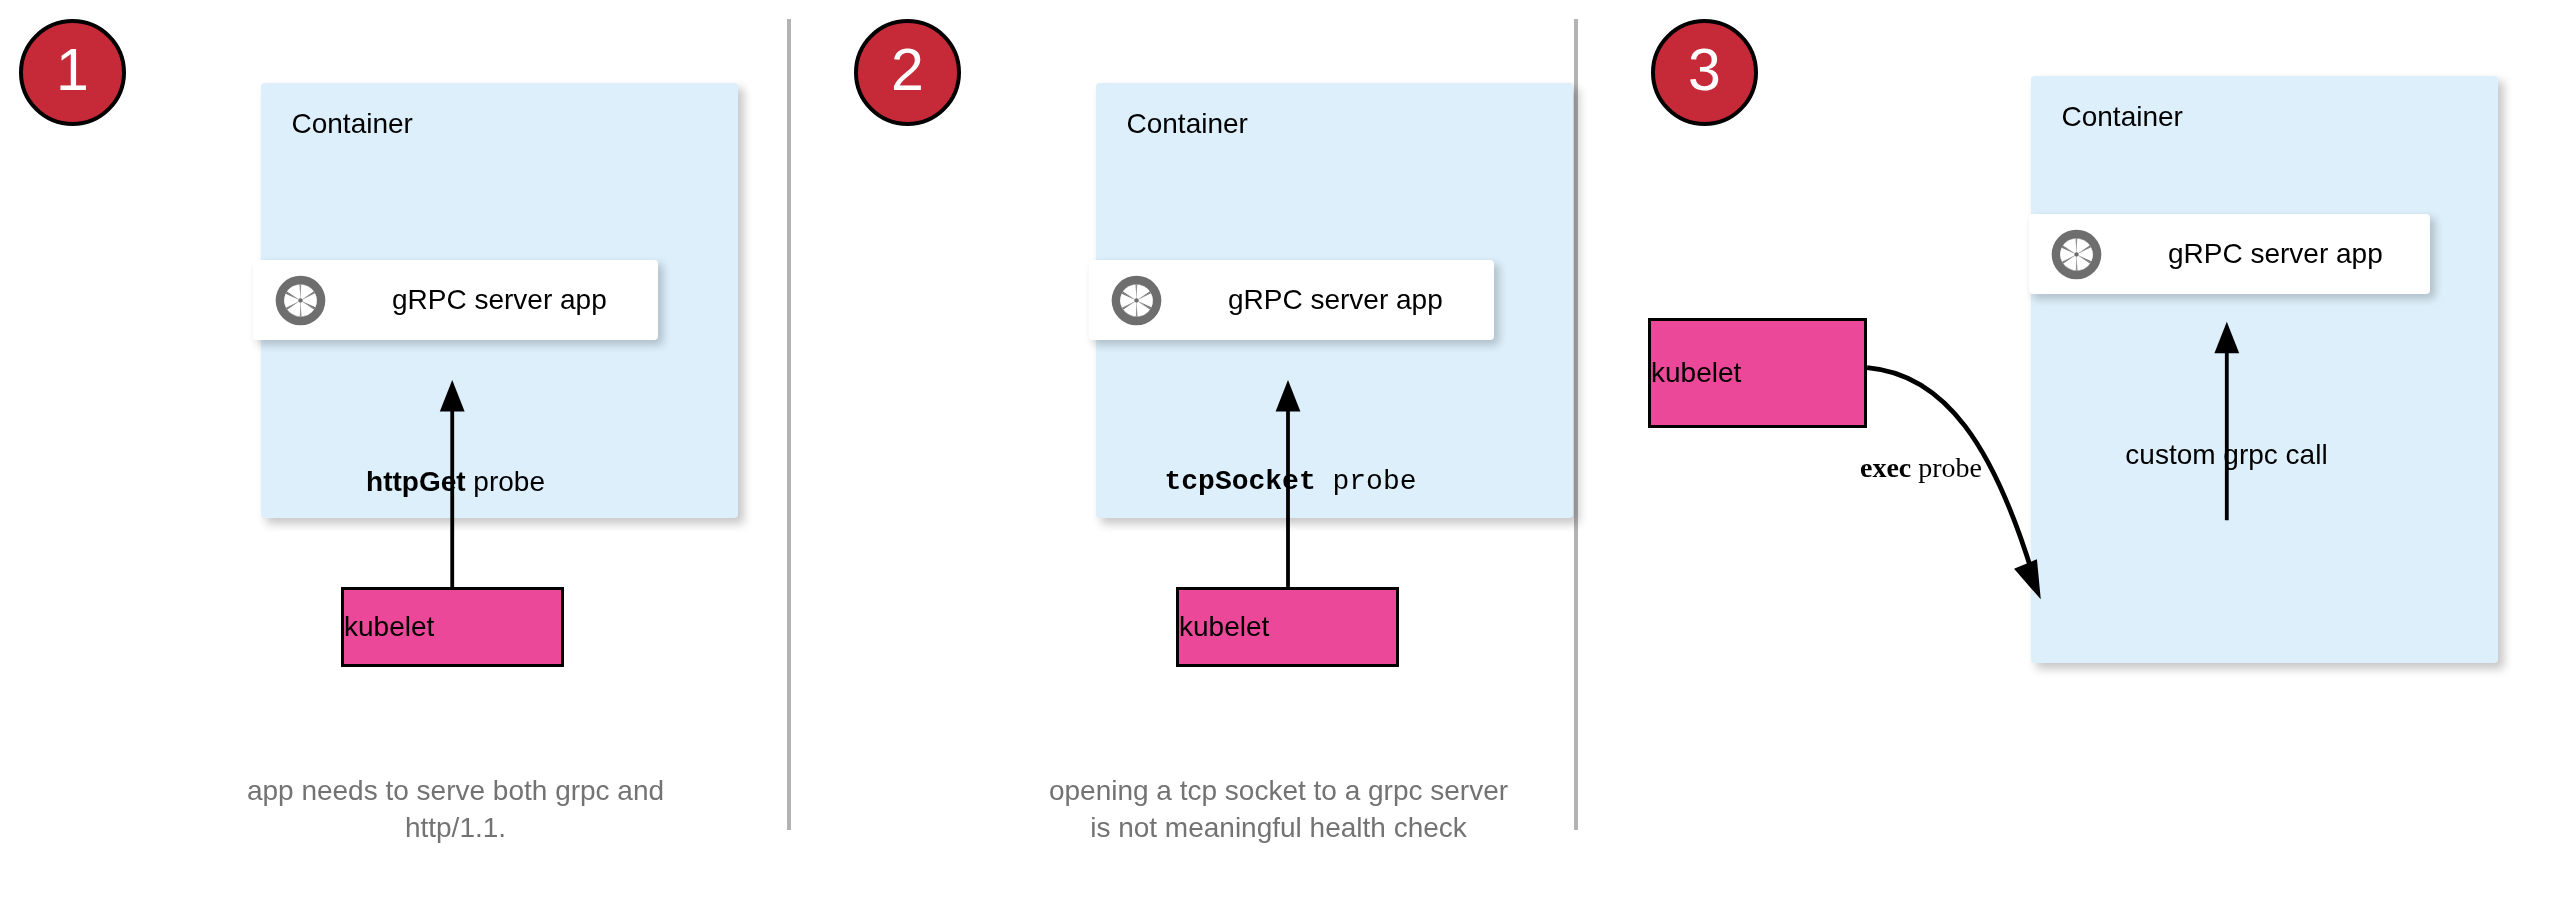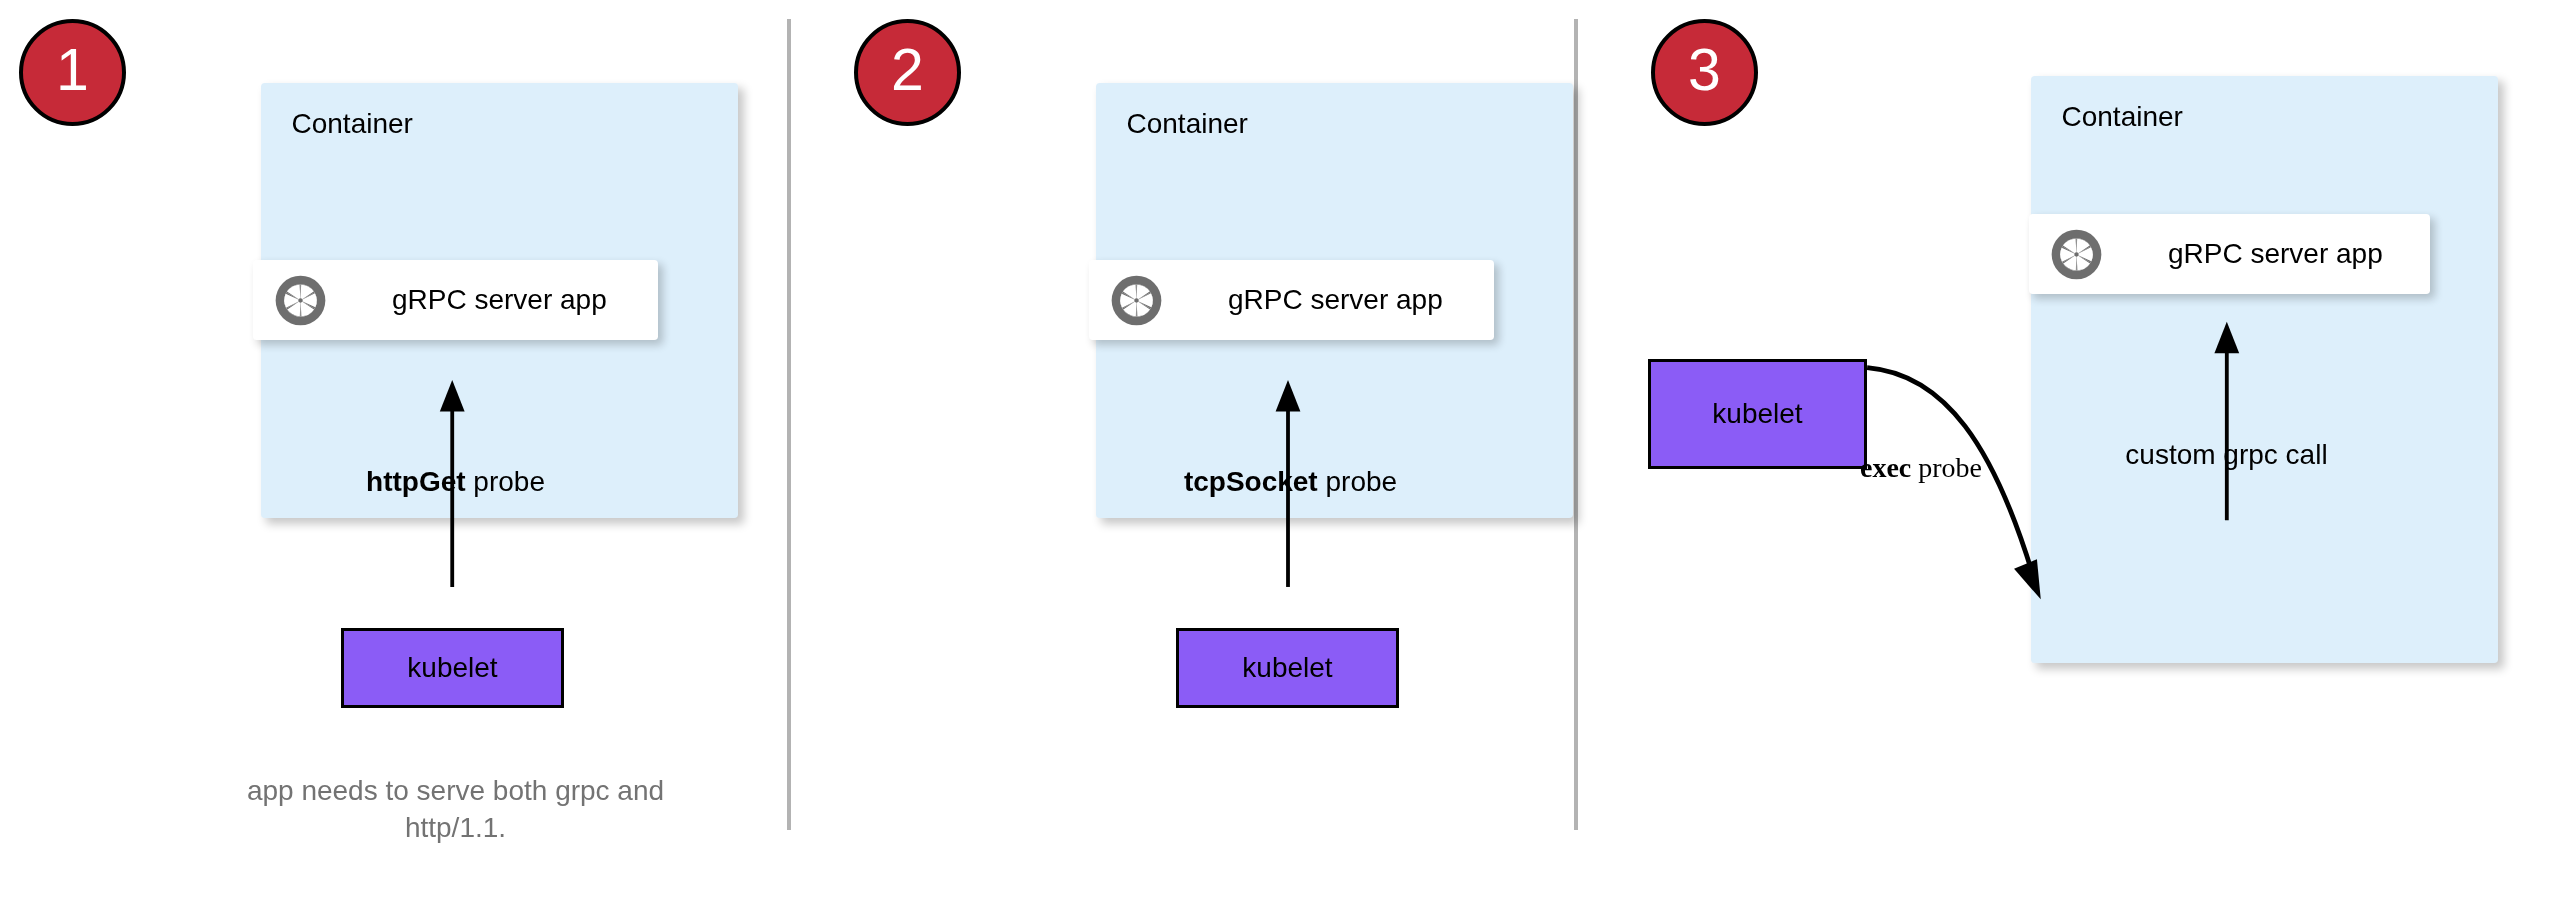--- a/index.html
+++ b/index.html
@@ -81,27 +81,26 @@
   }
   .app-card .app-label {
     font-size: 28px;
     color: #000000;
     margin-left: 17px;
     white-space: nowrap;
   }
   
   .kubelet-box {
     position: absolute;
-    background: #8b5cf6;
+    background: #ec4899;
     border: 3.8px solid #000000;
     box-sizing: border-box;
     display: flex;
     align-items: center;
-    justify-content: center;
-    margin-top: 41px;
+    justify-content: flex-start;
   }
   .kubelet-box .kubelet-label {
     font-size: 28px;
     color: #000000;
     white-space: nowrap;
   }
   
   .dashed-box {
     position: absolute;
     background: #ffffff;
@@ -229,28 +228,29 @@
         <path d="M32 32 L48.3 42.8 A19 19 0 0 1 33.1 51.0 Z"></path>
         <path d="M32 32 L31.2 51.0 A19 19 0 0 1 16.1 43.0 Z"></path>
         <path d="M32 32 L14.6 40.8 A19 19 0 0 1 14.1 23.7 Z"></path>
         <path d="M32 32 L15.7 21.2 A19 19 0 0 1 30.9 13.0 Z"></path>
       </g>
       <circle cx="32" cy="32" r="2.6" fill="#6e6e6e"></circle>
     </svg>
     <span class="app-label">gRPC server app</span>
   </div>
 
-  <div class="edge-label" style="left:1052px; top:466px; width:477px;">
+  <div class="edge-label" style="left:1052px; top:466px; width:477px;font-family:Liberation Mono, monospace;">
     <b>tcpSocket</b><span> probe</span>
   </div>
 
   <div class="kubelet-box" style="left:1176px; top:587px; width:223px; height:80px;">
     <span class="kubelet-label">kubelet</span>
   </div>
 
+  <div class="caption" style="left:1040px; top:727px; width:477px;">opening a tcp socket to a grpc server is not meaningful health check</div>
 
   <div class="step-badge" style="left:1651px; top:19px;">
     <span class="num">3</span>
   </div>
 
   <div class="container-box" style="left:1987px; top:76px; width:467px; height:587px;">
     <div class="container-label">Container</div>
   </div>
 
   <div class="kubelet-box" style="left:1648px; top:318px; width:219px; height:110px;">

